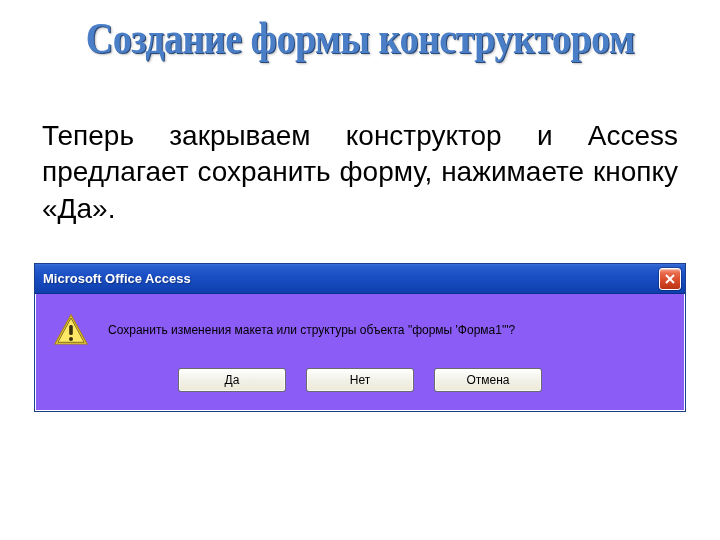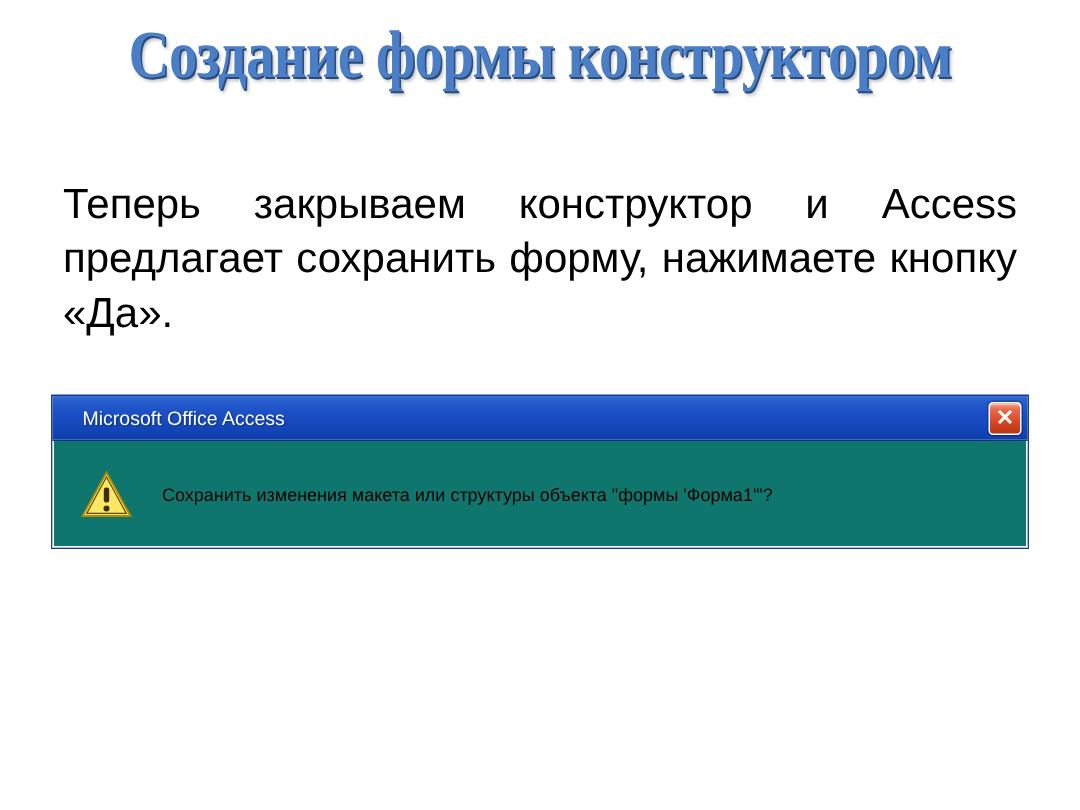--- a/index.html
+++ b/index.html
@@ -47,38 +47,37 @@
     display: flex;
     align-items: center;
     justify-content: space-between;
     padding: 0 4px 0 8px;
     border-bottom: 1px solid #0a2f8a;
   }
   .titlebar-text {
     color: #fff;
     font-family: Tahoma, sans-serif;
     font-size: 13px;
-    font-weight: normal;
+    font-weight: bold;
     text-shadow: 1px 1px 1px rgba(0,0,0,0.3);
-    margin-left: 12px;
   }
   .close-btn {
     width: 22px; height: 22px;
     background: linear-gradient(to bottom, #f7a38f 0%, #e86a4a 20%, #d84828 60%, #b93313 100%);
     border: 1px solid #ffffff;
     border-radius: 3px;
     display: flex;
     align-items: center;
     justify-content: center;
     color: #fff;
     box-shadow: inset 0 1px 0 rgba(255,255,255,0.4), 0 0 0 1px rgba(0,0,0,0.25);
   }
   .close-btn svg { width: 10px; height: 10px; }
   .dialog-body {
-    background: #0f766e;
+    background: #8b5cf6;
     padding: 20px 18px 18px 18px;
     border: 1px solid #fff;
     border-top: none;
   }
   .content-row {
     display: flex;
     align-items: center;
     gap: 20px;
   }
   .warn-icon {
@@ -138,14 +137,19 @@
       <div class="warn-icon">
         <svg viewBox="0 0 34 32">
           <polygon points="17,1 33,30 1,30" fill="#ffe766" stroke="#b08a00" stroke-width="1.2"></polygon>
           <polygon points="17,4 30.2,28.3 3.8,28.3" fill="none" stroke="#5a4a00" stroke-width="0.8"></polygon>
           <rect x="15.2" y="11" width="3.6" height="10" rx="1.5" fill="#3a3010"></rect>
           <circle cx="17" cy="25" r="2" fill="#3a3010"></circle>
         </svg>
       </div>
       <div class="dialog-text">Сохранить изменения макета или структуры объекта "формы 'Форма1'"?</div>
     </div>
+    <div class="button-row">
+      <div class="win-btn">Да</div>
+      <div class="win-btn">Нет</div>
+      <div class="win-btn">Отмена</div>
+    </div>
   </div>
 </div>
 
 </body></html>

